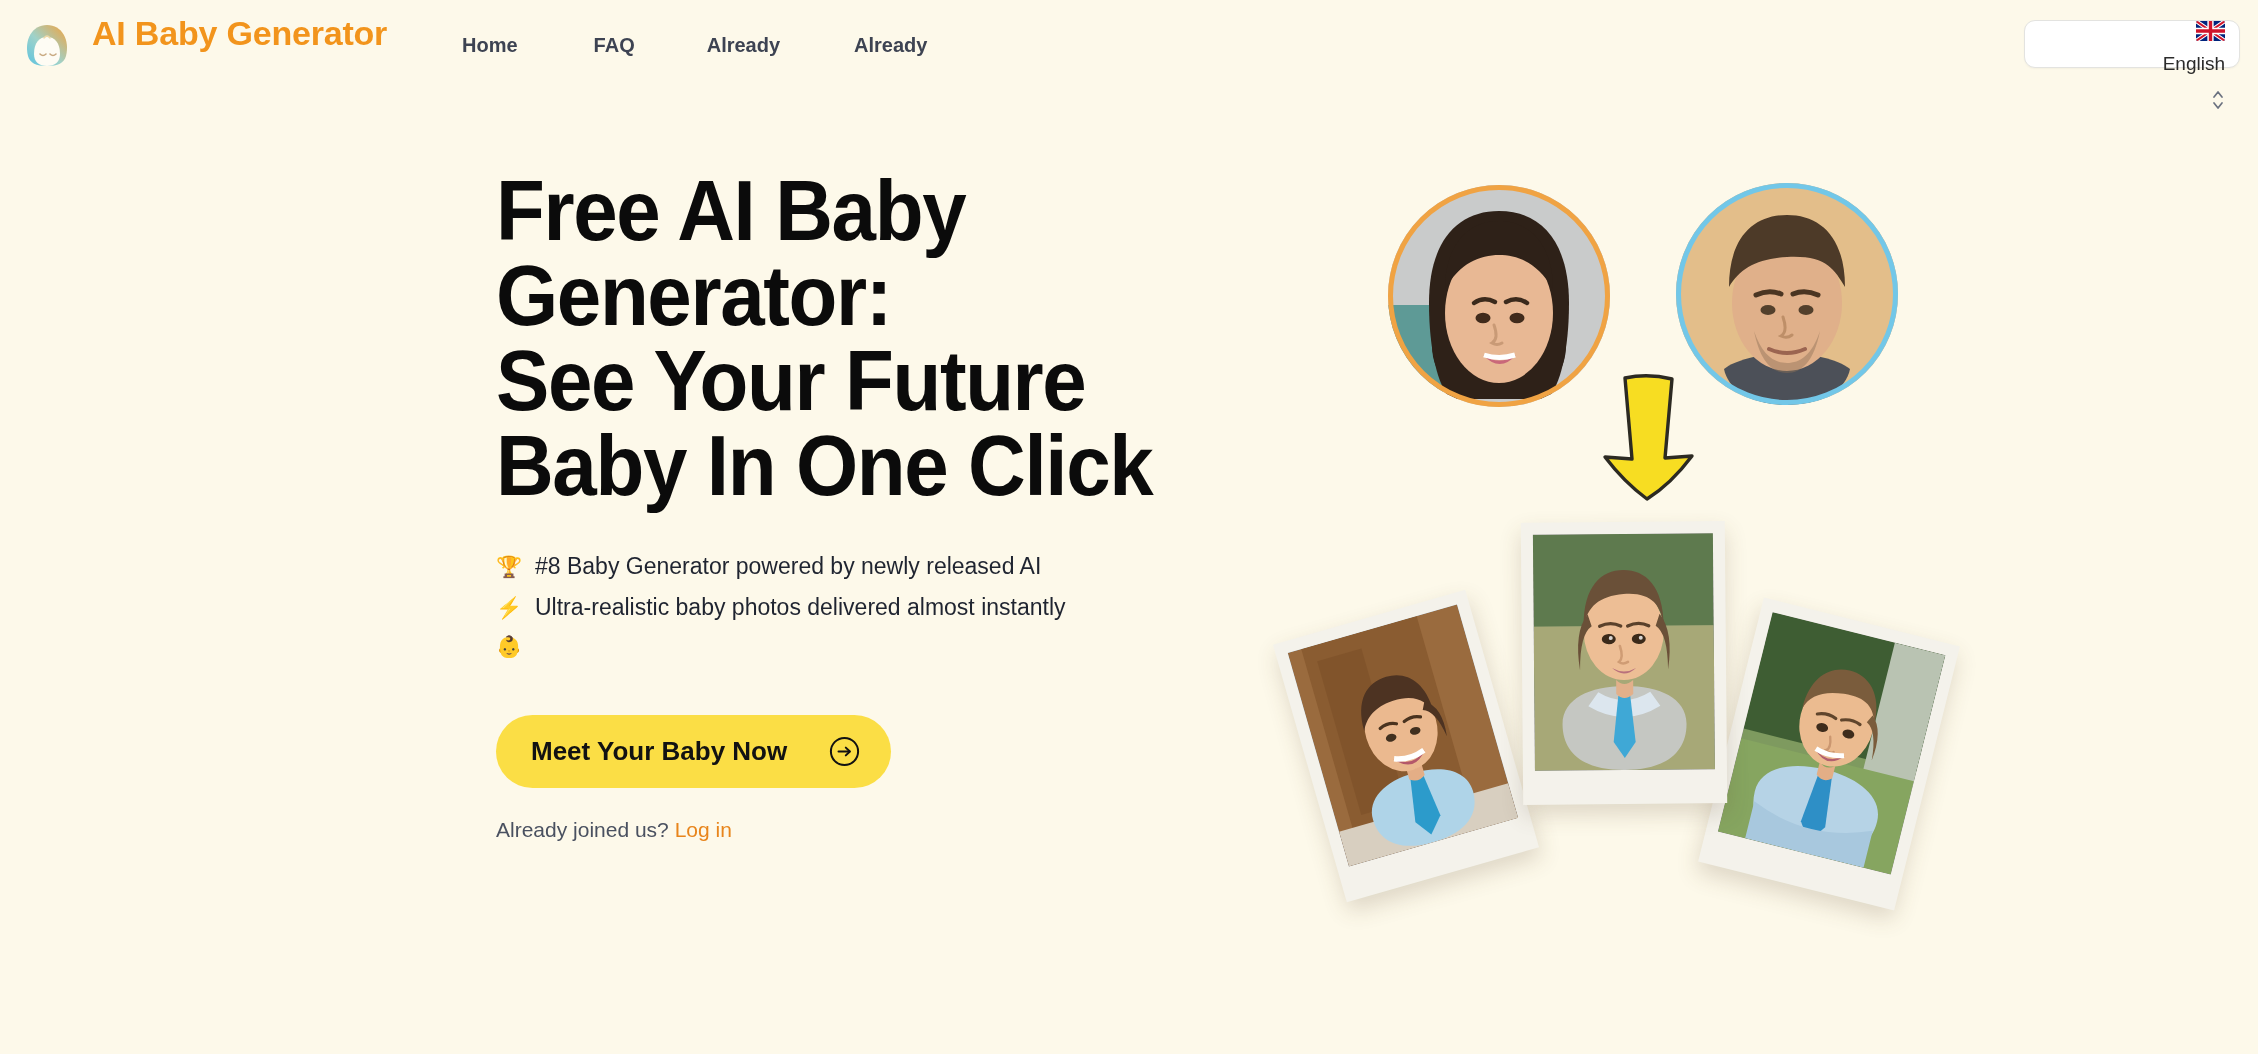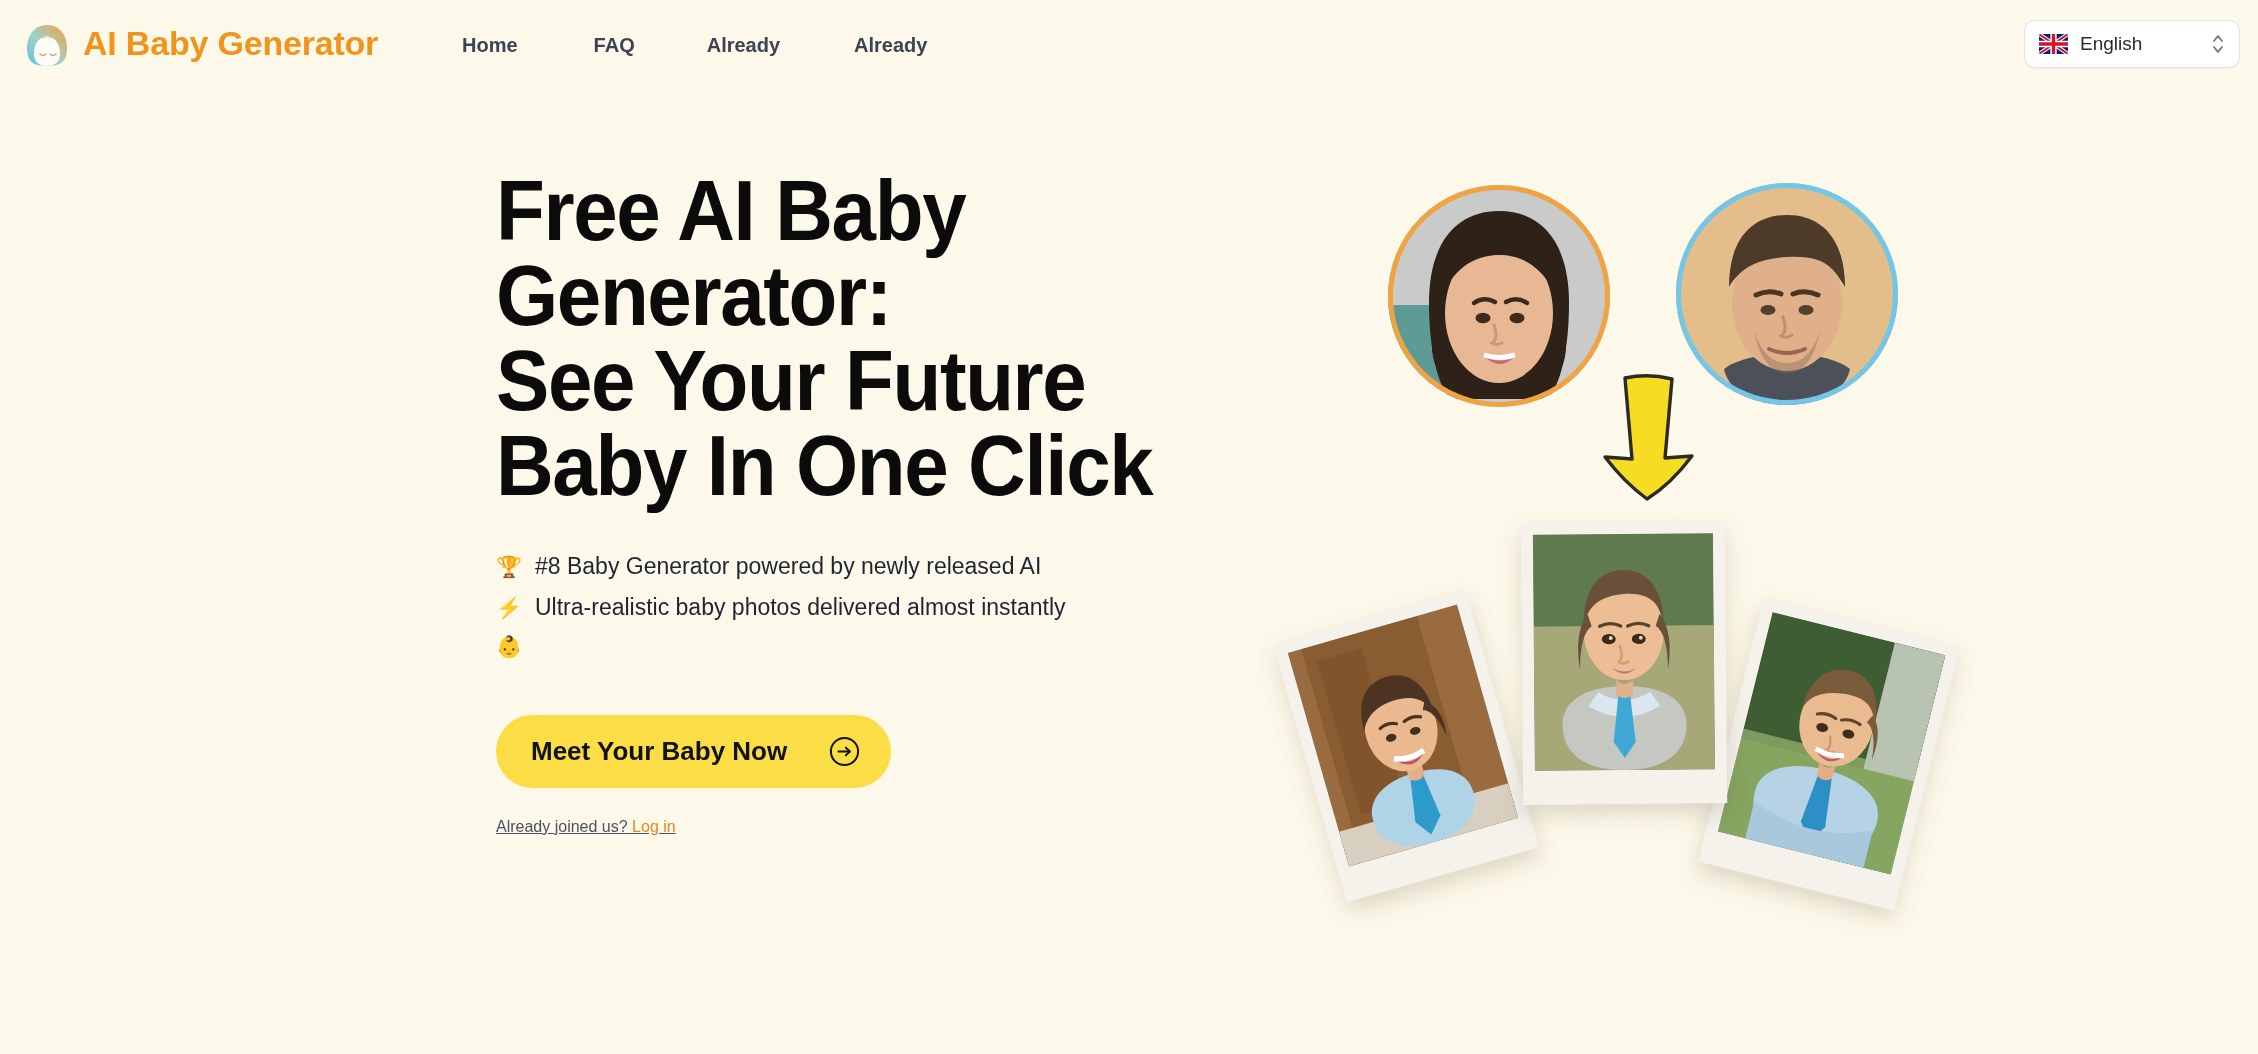--- a/index.html
+++ b/index.html
@@ -24,22 +24,21 @@
     height: 90px;
     display: flex;
     align-items: center;
   }
 
   .brand {
     position: absolute;
     left: 18px;
     top: 14px;
     display: flex;
-    align-items: center;
-    gap: 7px;
+    gap: 16px;
   }
 
   .brand-logo {
     width: 58px;
     height: 58px;
     position: relative;
     flex: none;
   }
 
   .brand-name {
@@ -75,24 +74,25 @@
   .lang-select {
     position: absolute;
     right: 18px;
     top: 20px;
     width: 216px;
     height: 48px;
     background: #FFFFFF;
     border: 1px solid #E3E3E0;
     border-radius: 11px;
     display: flex;
-    align-items: center;
+    align-items: flex-end;
     padding: 0 14px;
     gap: 12px;
     box-shadow: 0 1px 2px rgba(0,0,0,0.04);
+    flex-direction: column;
   }
 
   .flag {
     width: 29px;
     height: 20px;
     flex: none;
     border-radius: 2px;
     overflow: hidden;
     position: relative;
     background: #00247D;
@@ -174,23 +174,22 @@
     font-size: 26px;
     font-weight: 700;
     color: #121212;
     white-space: nowrap;
   }
 
   .cta-arrow { width: 31px; height: 31px; flex: none; }
 
   .login-line {
     margin-top: 30px;
-    font-size: 16px;
+    font-size: 21px;
     color: #4A5160;
-    text-decoration: underline;
   }
   .login-link {
     color: #E8851C;
     text-decoration: none;
     cursor: pointer;
   }
 
   
   .hero-right {
     position: absolute;

